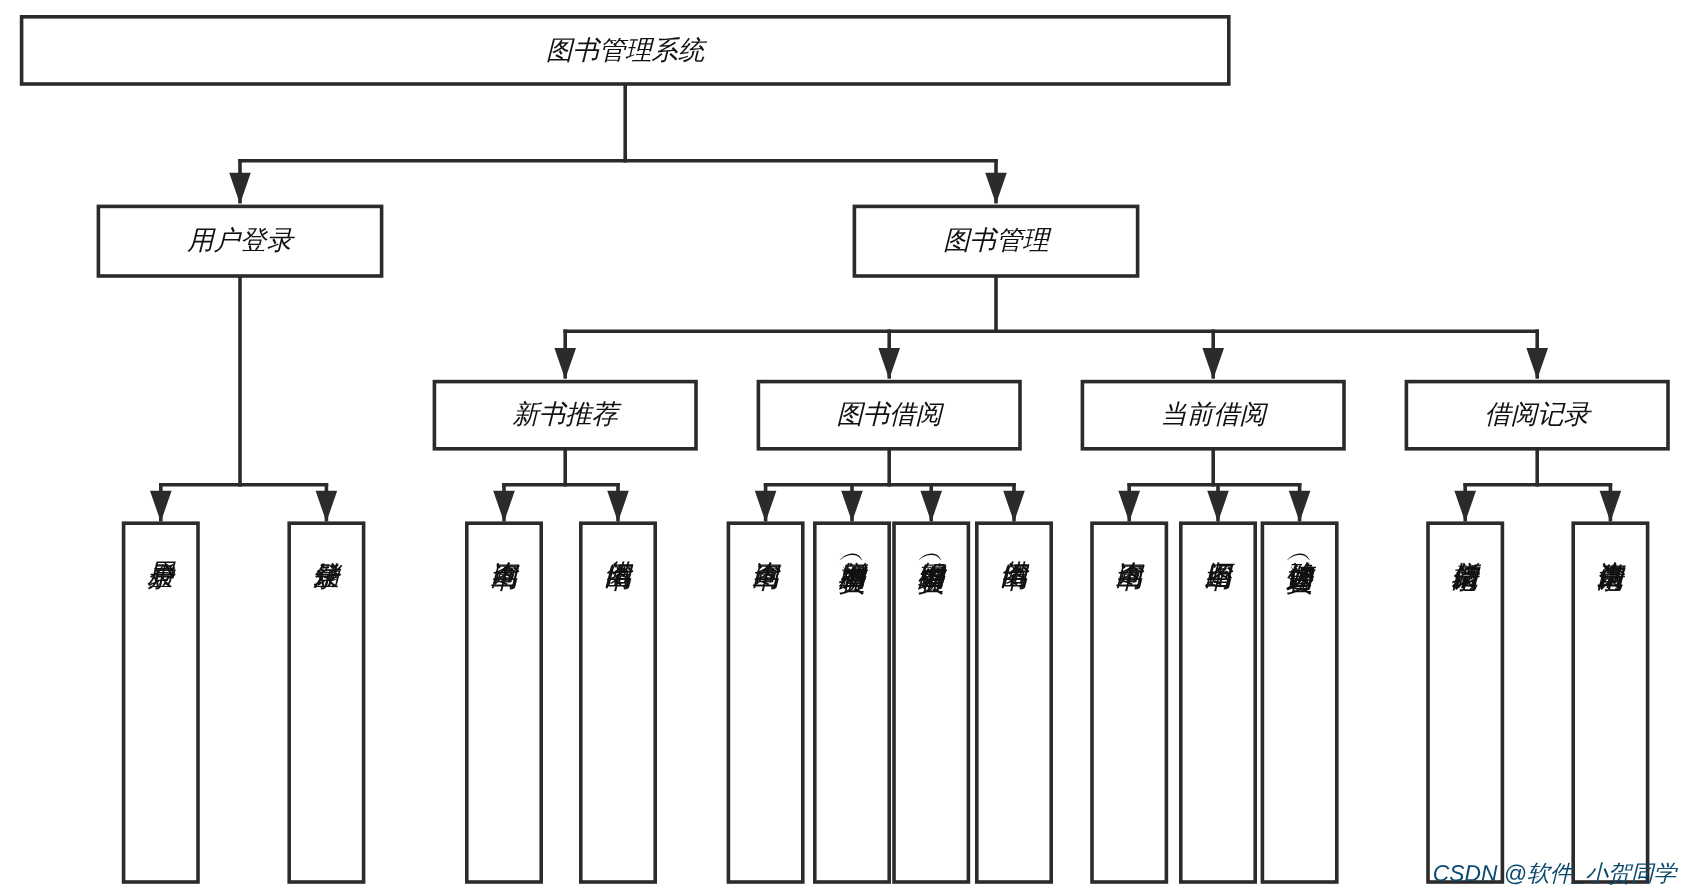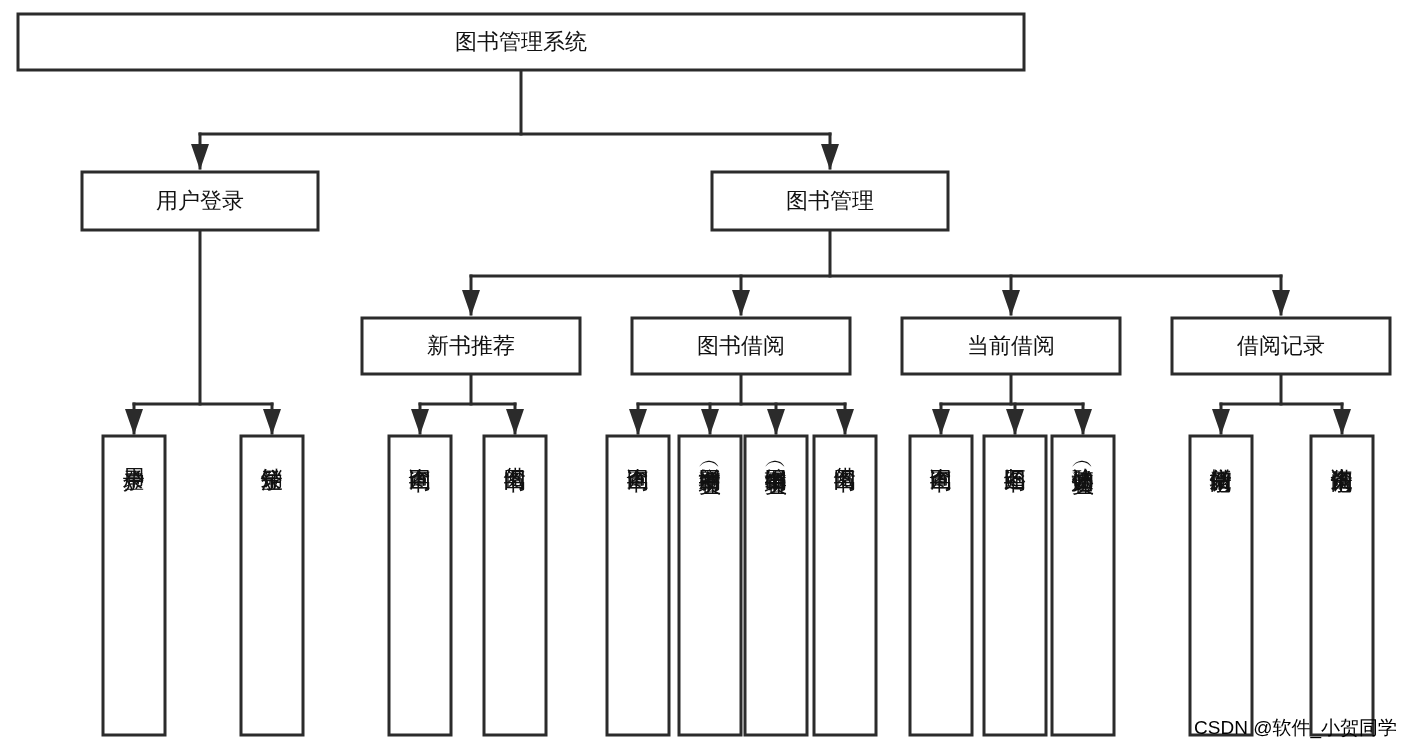--- a/index.html
+++ b/index.html
@@ -11,20 +11,21 @@
     width: 1405px;
     height: 747px;
     font-family: "Liberation Sans", "DejaVu Sans", sans-serif;
     overflow: hidden;
   }
   #diagram-root {
     position: relative;
     width: 1405px;
     height: 747px;
     background: #ffffff;
+    font-style: italic;
   }
   svg#diagram-svg {
     position: absolute;
     left: 0;
     top: 0;
     width: 1405px;
     height: 747px;
   }
   .node-rect {
     fill: #ffffff;
@@ -60,21 +61,21 @@
     white-space: nowrap;
     pointer-events: none;
     text-align: center;
   }
   .watermark {
     position: absolute;
     right: 8px;
     bottom: 6px;
     font-family: "Liberation Sans", "DejaVu Sans", sans-serif;
     font-size: 19px;
-    color: #000000;
+    color: #0c4a6e;
     white-space: nowrap;
   }
 </style>
 </head>
 <body>
 
 <div id="diagram-root">
 
   <svg id="diagram-svg" viewBox="0 0 1405 747">
     <g id="connectors-layer">

